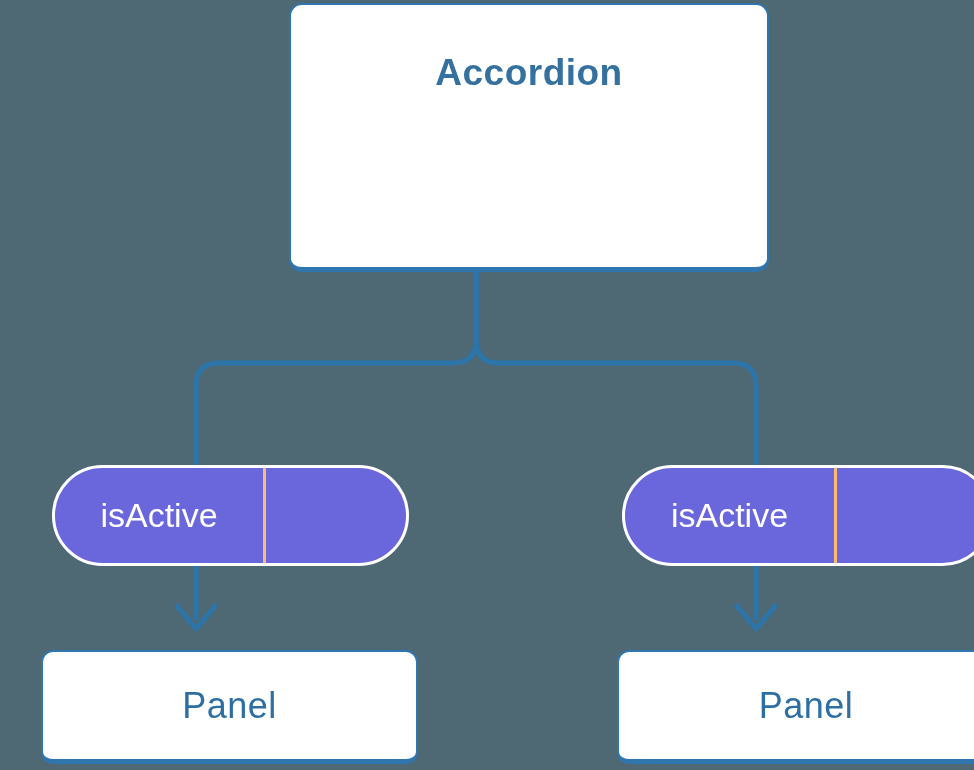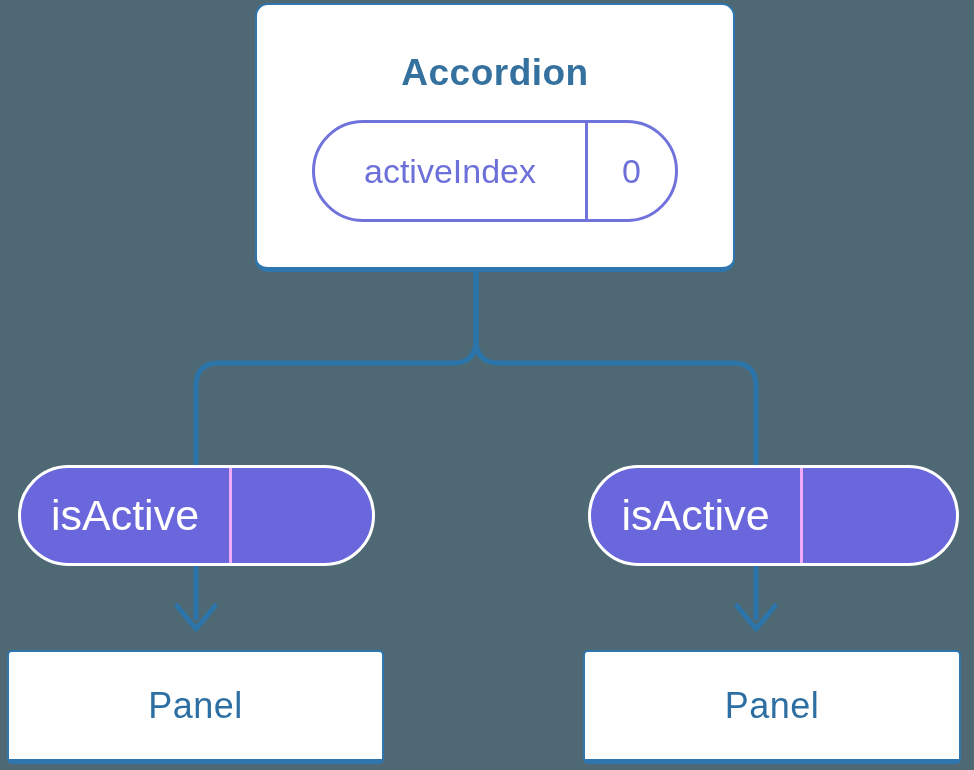--- a/index.html
+++ b/index.html
@@ -12,21 +12,21 @@
     background: #4E6973;
     overflow: hidden;
   }
 
   .connector-svg {
     position: absolute;
     inset: 0;
     z-index: 1;
   }
 
-  .node, .pill { position: absolute; box-sizing: border-box; z-index: 2; }
+  .node, .pill { position: absolute; box-sizing: border-box; z-index: 2; margin-left: 34px; }
 
   
   .accordion-node {
     left: 255px; top: 3px;
     width: 480px; height: 269px;
     background: #ffffff;
     border: 2px solid #2E76AD;
     border-bottom-width: 5px;
     border-radius: 13px;
   }
@@ -73,41 +73,41 @@
     background: #6967DB;
     border: 3px solid #ffffff;
     border-radius: 51px;
     display: flex;
     align-items: stretch;
     overflow: hidden;
     color: #ffffff;
   }
   .prop-pill .seg-name {
     display: flex; align-items: center; justify-content: center;
-    border-right: 3px solid #f0abfc;
-    font-size: 43px;
+    border-right: 3px solid #fdba74;
+    font-size: 34px;
   }
   .prop-pill .seg-value {
     flex: 1;
     display: flex; align-items: center; justify-content: center;
     font-size: 34px;
   }
   .prop-pill-left  { left: 18px;  top: 465px; width: 357px; }
   .prop-pill-left  .seg-name { width: 208px; }
   .prop-pill-right { left: 588px; top: 465px; width: 371px; }
   .prop-pill-right .seg-name { width: 209px; }
 
   
   .panel-node {
     top: 650px;
     height: 114px;
     background: #ffffff;
     border: 2px solid #2E76AD;
     border-bottom-width: 5px;
-    border-radius: 5px;
+    border-radius: 12px;
     display: flex; align-items: center; justify-content: center;
     font-size: 36px;
     font-weight: 500;
     color: #2E6FA3;
     letter-spacing: 0.5px;
   }
   .panel-node-left  { left: 7px;   width: 377px; }
   .panel-node-right { left: 583px; width: 378px; }
 </style>
 </head>
@@ -119,24 +119,20 @@
     <g fill="none" stroke="#2B75AB" stroke-width="5">
       <path d="M 476 264 V 340 Q 476 363 453 363 H 219 Q 196 363 196 386 V 620"></path>
       <path d="M 476 264 V 340 Q 476 363 499 363 H 733 Q 756 363 756 386 V 620"></path>
       <path stroke-linecap="round" stroke-linejoin="round" d="M 177 606 L 196 629 L 215 606"></path>
       <path stroke-linecap="round" stroke-linejoin="round" d="M 737 606 L 756 629 L 775 606"></path>
     </g>
   </svg>
 
   <div class="node accordion-node">
     <div class="accordion-title">Accordion</div>
-    <div class="state-pill">
-      <div class="seg-name">activeIndex</div>
-      <div class="seg-value">0</div>
-    </div>
   </div>
 
   <div class="pill prop-pill prop-pill-left">
     <div class="seg-name">isActive</div>
   </div>
 
   <div class="pill prop-pill prop-pill-right">
     <div class="seg-name">isActive</div>
   </div>
 

